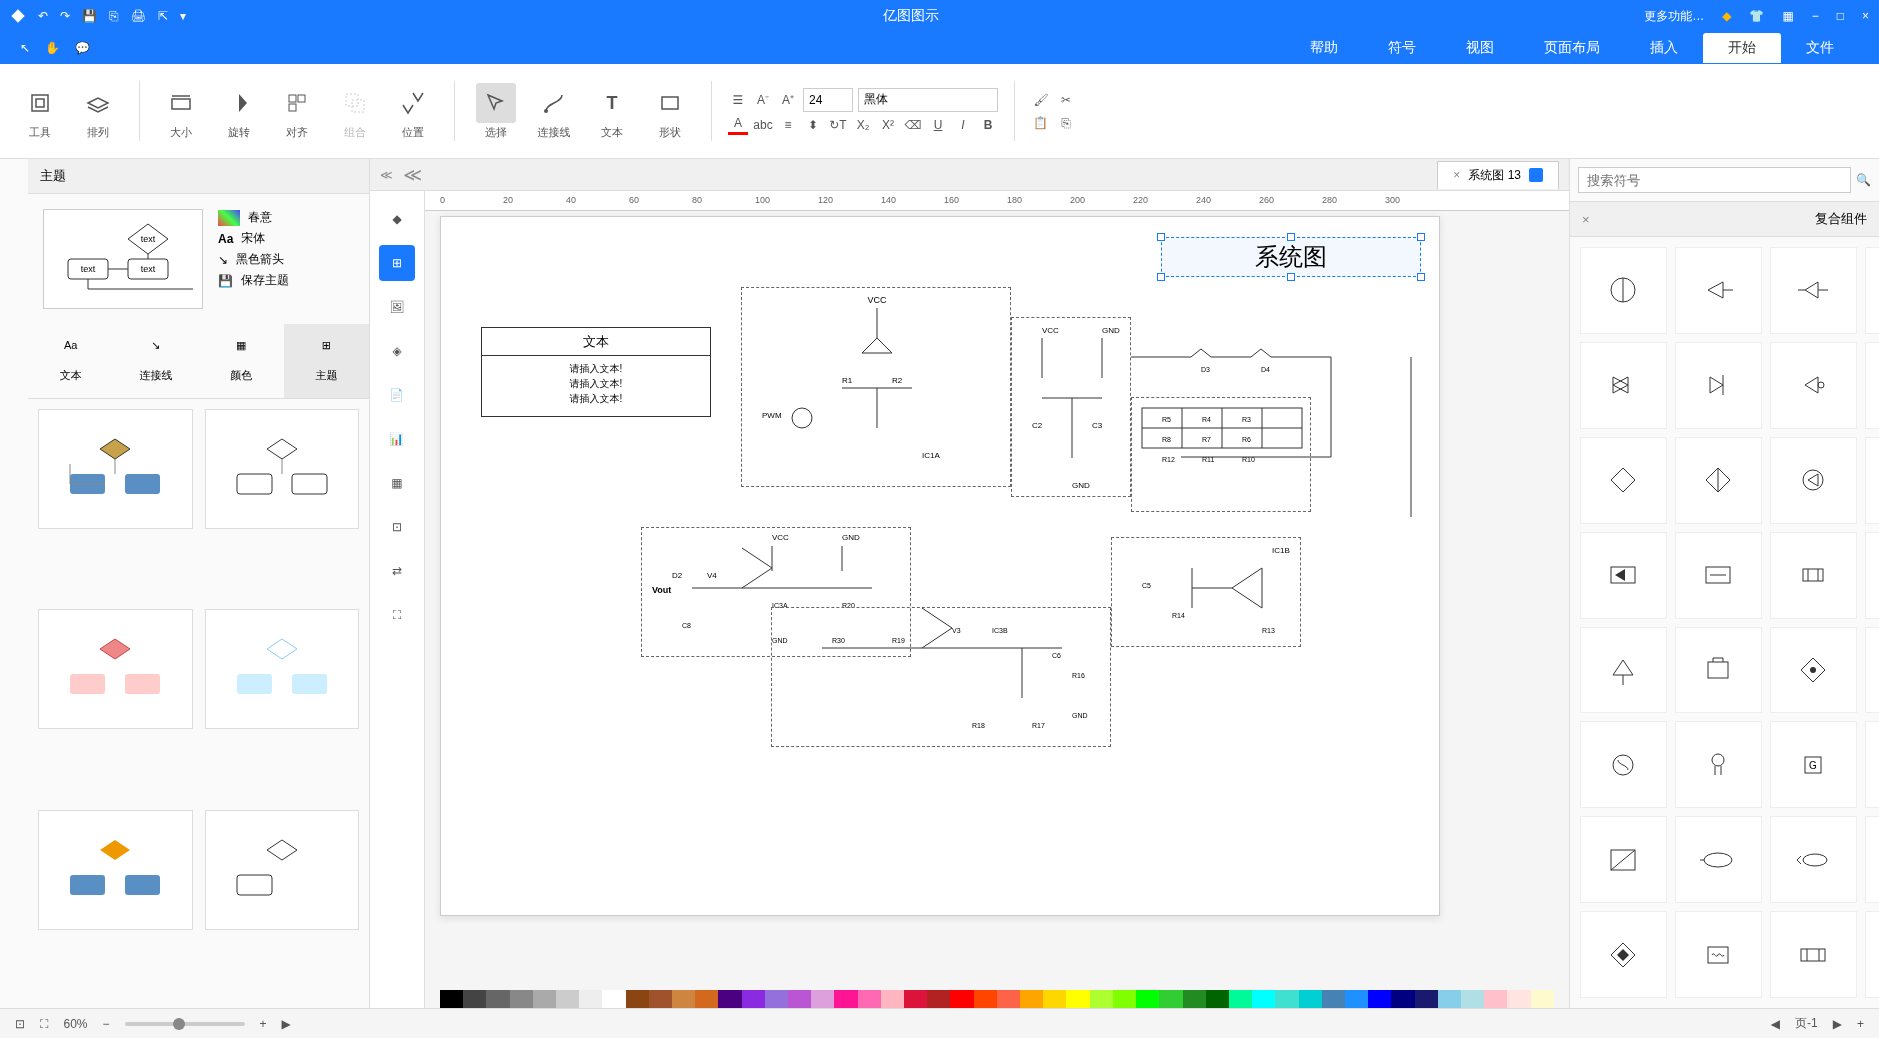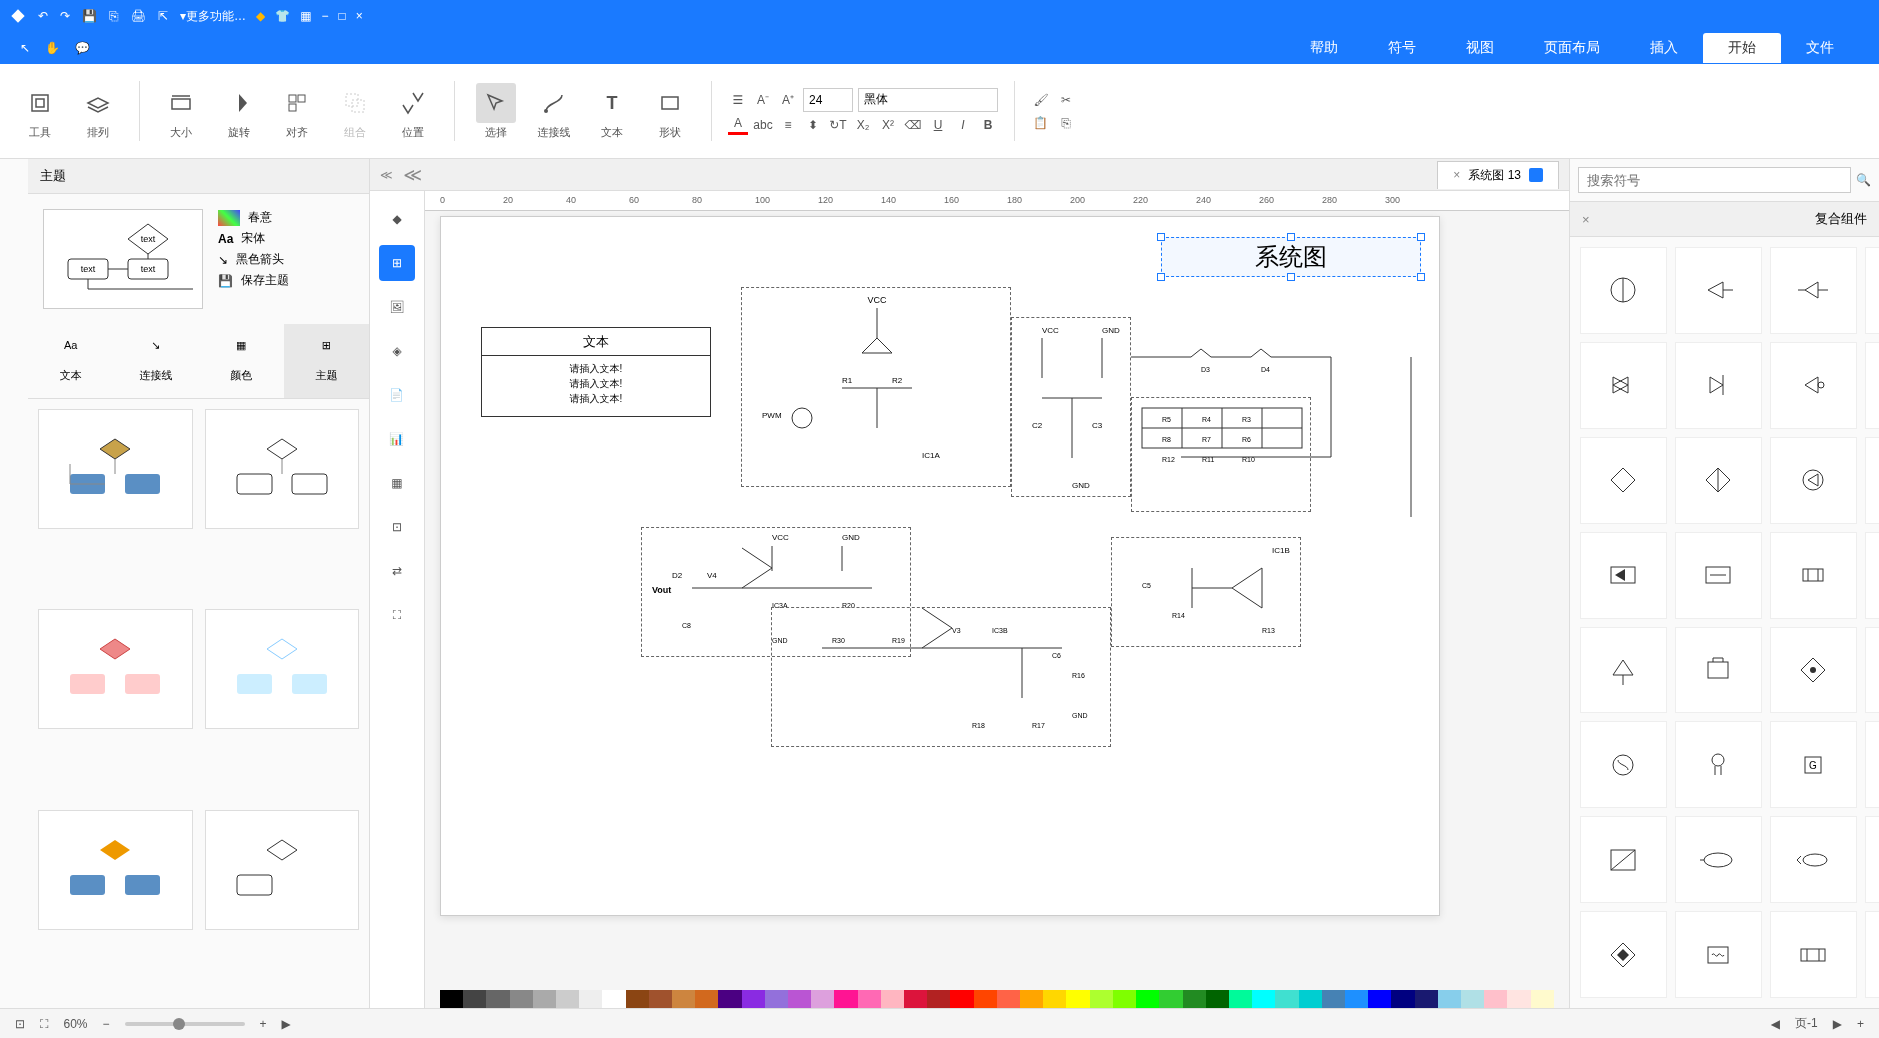--- a/index.html
+++ b/index.html
@@ -2,21 +2,21 @@
 <html><head>
 <meta charset="utf-8">
 <style>
 * { margin: 0; padding: 0; box-sizing: border-box; font-family: "Microsoft YaHei", Arial, sans-serif; }
 body { width: 1879px; height: 1038px; background: #fff; overflow: hidden; font-size: 12px; direction: rtl; }
 .titlebar { height: 32px; background: #1a7aff; display: flex; align-items: center; color: #fff; padding: 0 10px; direction: ltr; }
 .titlebar-left { display: flex; gap: 12px; align-items: center; }
 .titlebar-icon { width: 16px; height: 16px; fill: #fff; }
 .titlebar-center { flex: 1; text-align: center; font-size: 14px; }
 .titlebar-right { display: flex; gap: 10px; align-items: center; }
-.titlebar-right span { cursor: pointer; }
+.titlebar-right span { cursor: pointer; margin-left: 8px; }
 .menubar { height: 32px; background: #1a7aff; display: flex; align-items: center; padding: 0 20px; direction: ltr; }
 .menubar-left { display: flex; gap: 15px; align-items: center; color: #fff; }
 .menubar-tabs { flex: 1; display: flex; justify-content: flex-end; gap: 0; }
 .menu-tab { padding: 6px 25px; color: #fff; cursor: pointer; font-size: 14px; }
 .menu-tab.active { background: #fff; color: #333; border-radius: 3px 3px 0 0; }
 .ribbon { height: 95px; background: #fff; border-bottom: 1px solid #ddd; display: flex; align-items: center; padding: 5px 15px; gap: 8px; direction: ltr; }
 .ribbon-group { display: flex; flex-direction: column; align-items: center; gap: 2px; padding: 0 5px; }
 .ribbon-btn { width: 40px; height: 40px; display: flex; align-items: center; justify-content: center; cursor: pointer; border-radius: 3px; }
 .ribbon-btn.active { background: #ddd; }
 .ribbon-label { font-size: 11px; color: #555; text-align: center; }
@@ -83,20 +83,21 @@
         <path fill="#fff" d="M12 2L2 12l10 10 10-10z"></path>
       </svg>
     <span>↶</span>
     <span>↷</span>
     <span>💾</span>
     <span>⎘</span>
     <span>🖨</span>
     <span>⇱</span>
     <span>▾</span>
   </div>
+  <div class="titlebar-center">亿图图示</div>
   <div class="titlebar-right">
     <span>更多功能…</span>
     <span style="color:#ffb700">◆</span>
     <span>👕</span>
     <span>▦</span>
     <span>−</span>
     <span>□</span>
     <span>×</span>
   </div>
 </div>

